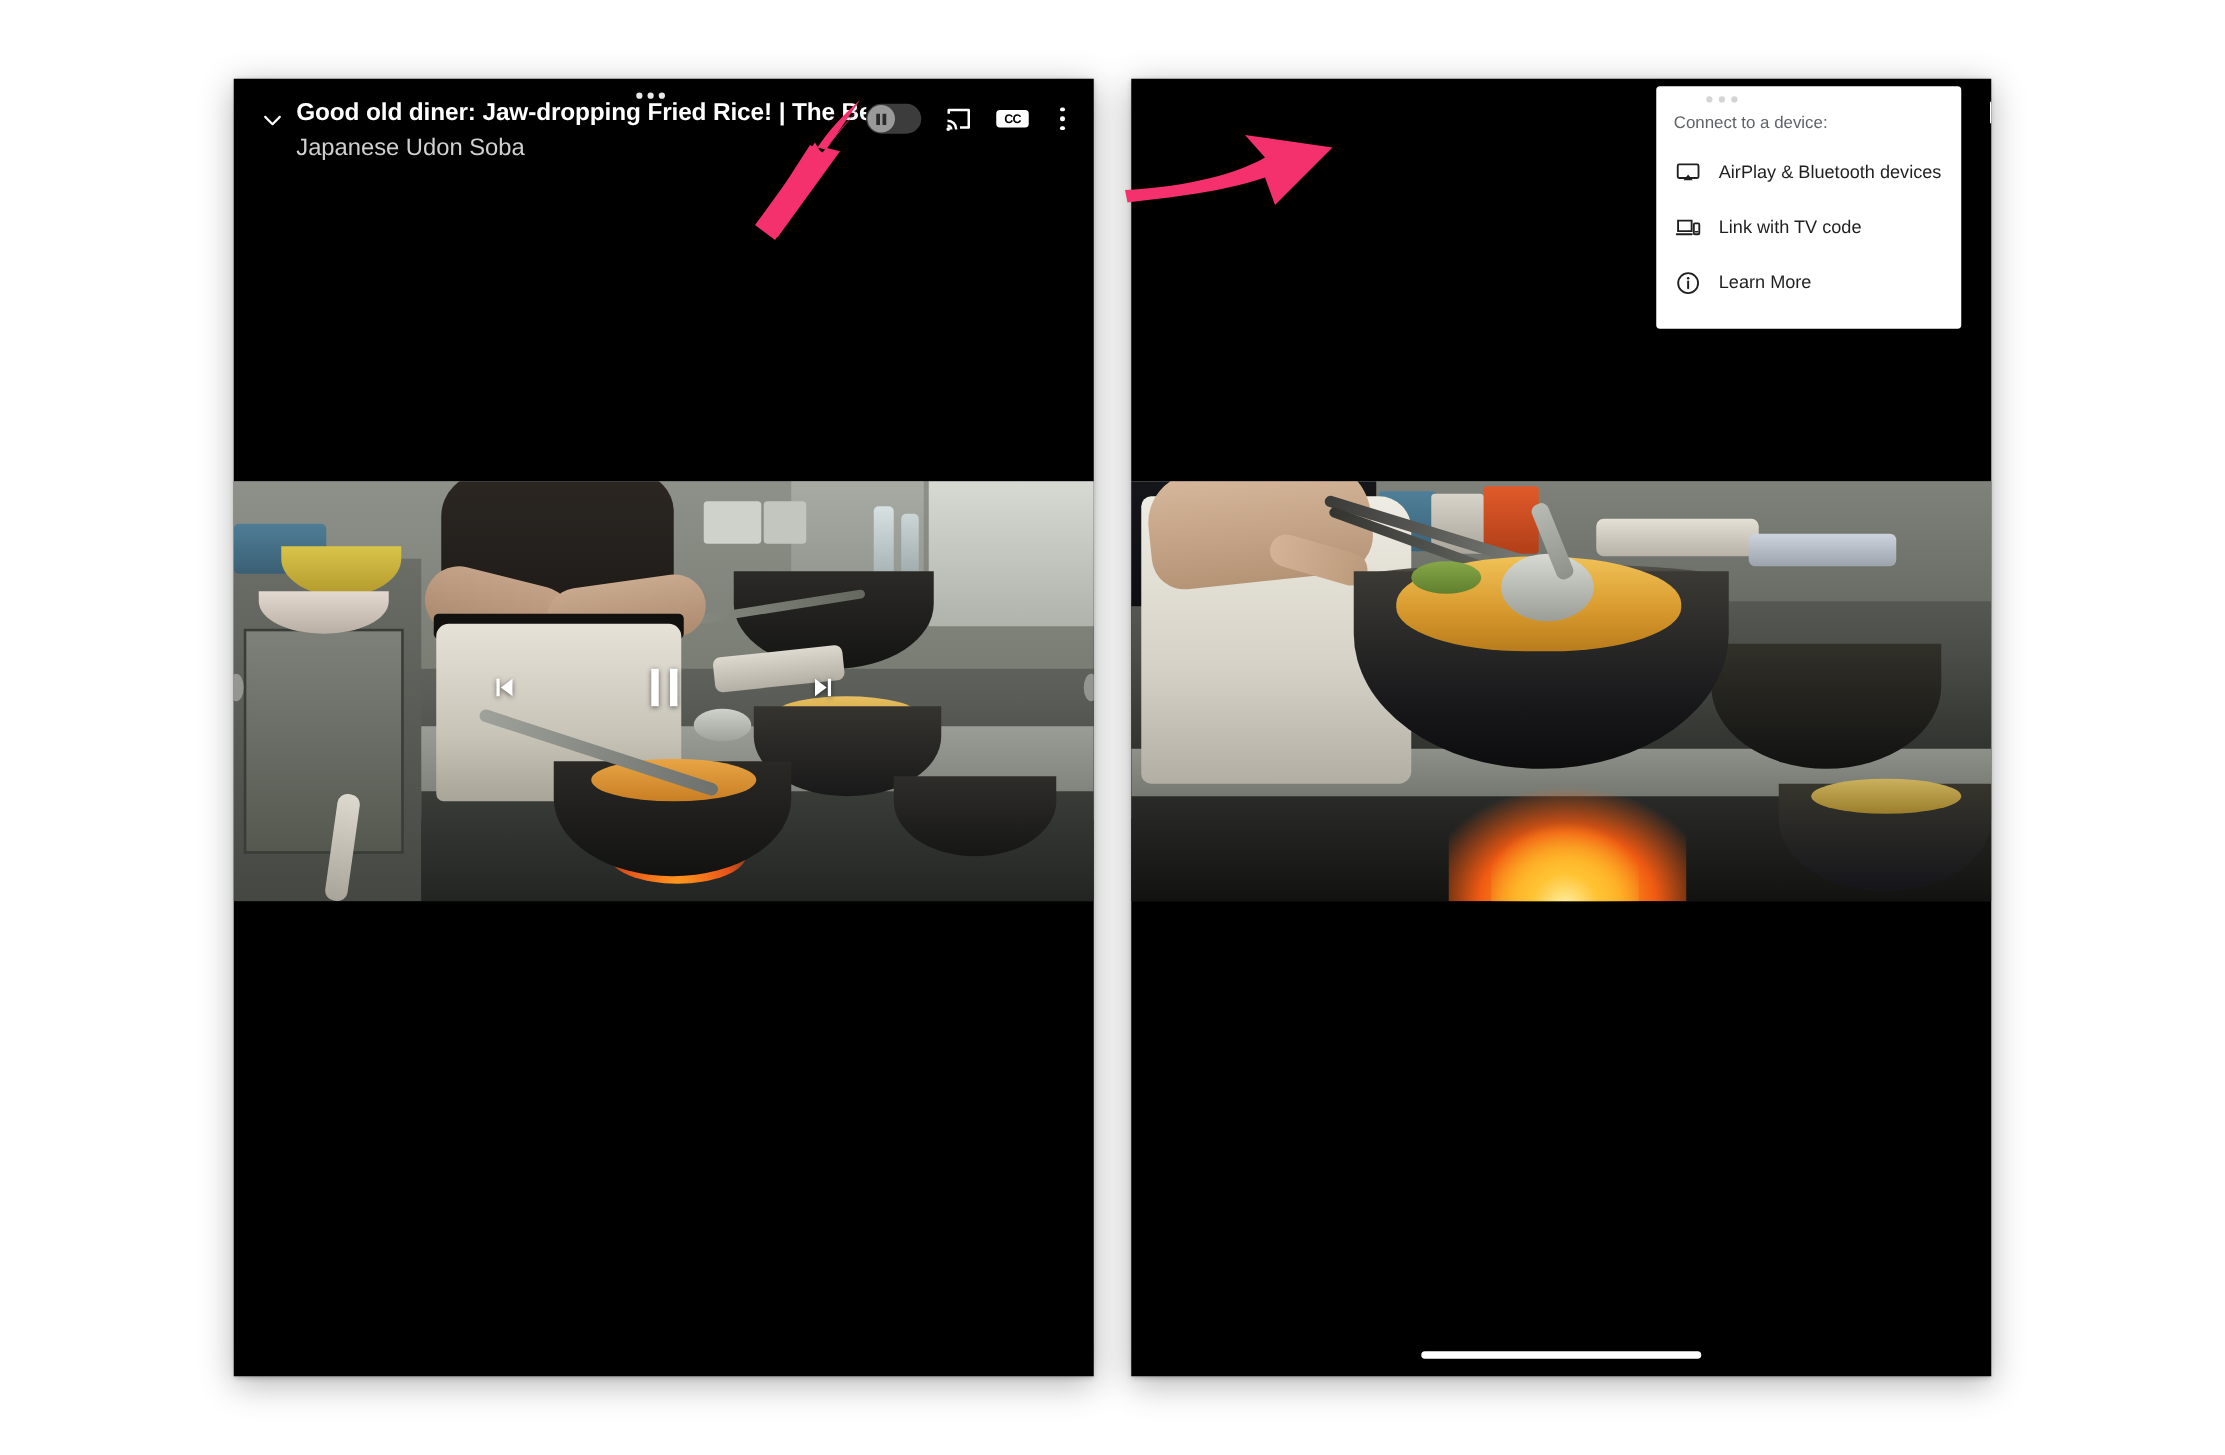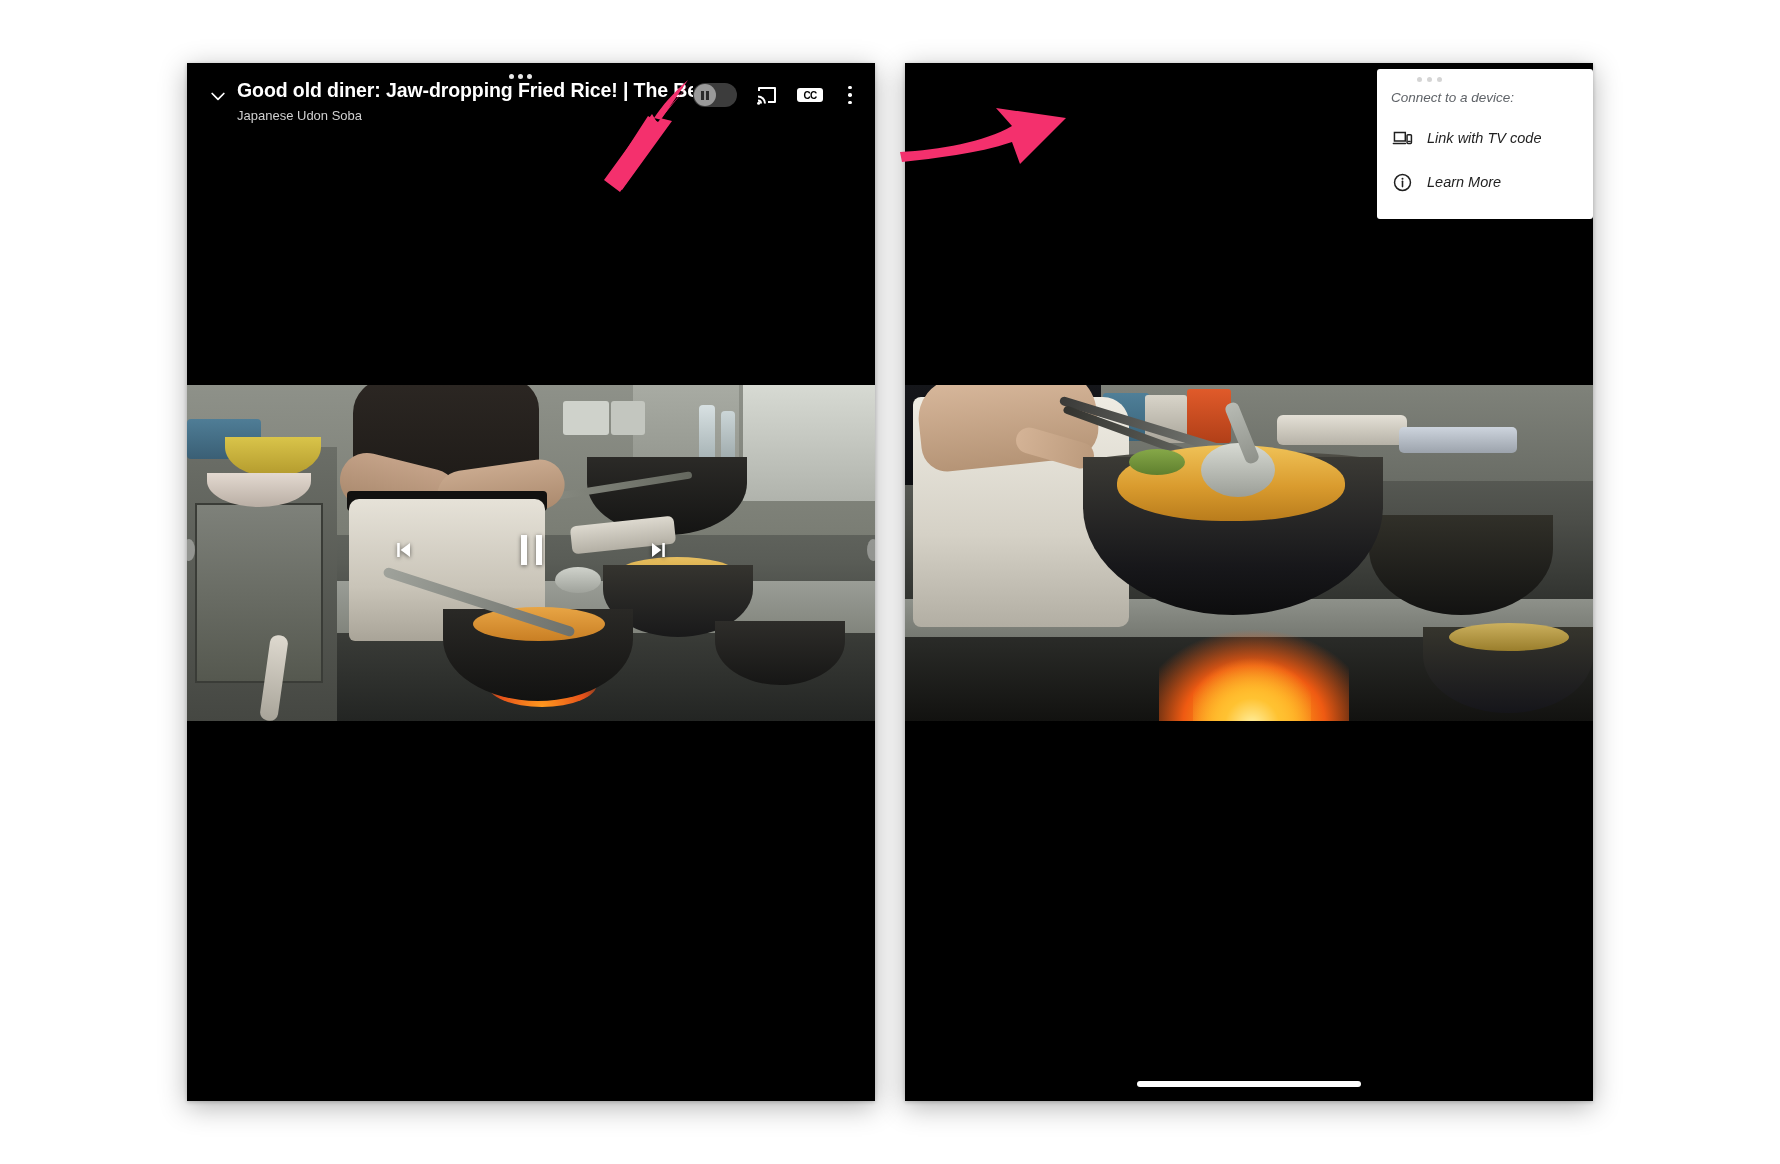--- a/index.html
+++ b/index.html
@@ -62,21 +62,21 @@
     color: #ffffff;
     font-size: 19.5px;
     font-weight: bold;
     line-height: 1.1;
     white-space: nowrap;
     overflow: hidden;
     letter-spacing: -0.1px;
   }
   .vid-sub {
     color: #d0d0d0;
-    font-size: 13px;
+    font-size: 19px;
     line-height: 1.2;
     margin-top: 7px;
     white-space: nowrap;
     overflow: hidden;
   }
 
   .topbar-right {
     display: flex;
     align-items: center;
     gap: 16px;
@@ -558,28 +558,27 @@
     transform: translateX(-50%);
     width: 224px; height: 6px;
     border-radius: 3px;
     background: #ffffff;
   }
 
   
   .cast-menu {
     position: absolute;
     top: 6px;
-    right: 0;
-    width: 216px;
+    right: 24px;
+    width: 244px;
     background: #ffffff;
     border-radius: 3px;
     box-shadow: 0 3px 12px rgba(0,0,0,0.40);
     padding: 20px 0 14px 0;
     z-index: 20;
-    font-style: italic;
   }
   .cast-menu .menu-dots {
     position: absolute;
     top: 8px;
     left: 40px;
     display: flex;
     gap: 5px;
   }
   .cast-menu .menu-dots i {
     width: 5px; height: 5px;
@@ -797,20 +796,29 @@
 
     <div class="cast-menu">
       <div class="menu-dots">
         <i></i>
           <i></i>
           <i></i>
       </div>
 
       <div class="menu-header">Connect to a device:</div>
 
+      <div class="menu-item">
+        <span class="mi-icon">
+          <svg width="21" height="21" viewBox="0 0 24 24">
+            <rect x="2.5" y="4" width="19" height="12.5" rx="1.4" fill="none" stroke="#1f1f1f" stroke-width="1.7"></rect>
+            <path d="M12 13.2l4.2 5.4H7.8z" fill="#1f1f1f"></path>
+          </svg>
+        </span>
+        <span class="mi-label">AirPlay &amp; Bluetooth devices</span>
+      </div>
 
       <div class="menu-item">
         <span class="mi-icon">
           <svg width="21" height="21" viewBox="0 0 24 24">
             <path d="M2.8 5.2h12.4v9.6H2.8z" fill="none" stroke="#1f1f1f" stroke-width="1.7"></path>
             <path d="M1.6 17.6h13.8" stroke="#1f1f1f" stroke-width="1.7" stroke-linecap="round"></path>
             <rect x="17.2" y="7.6" width="5" height="10" rx="1" fill="none" stroke="#1f1f1f" stroke-width="1.7"></rect>
             <path d="M18.6 15.4h2.2" stroke="#1f1f1f" stroke-width="1.4" stroke-linecap="round"></path>
           </svg>
         </span>

